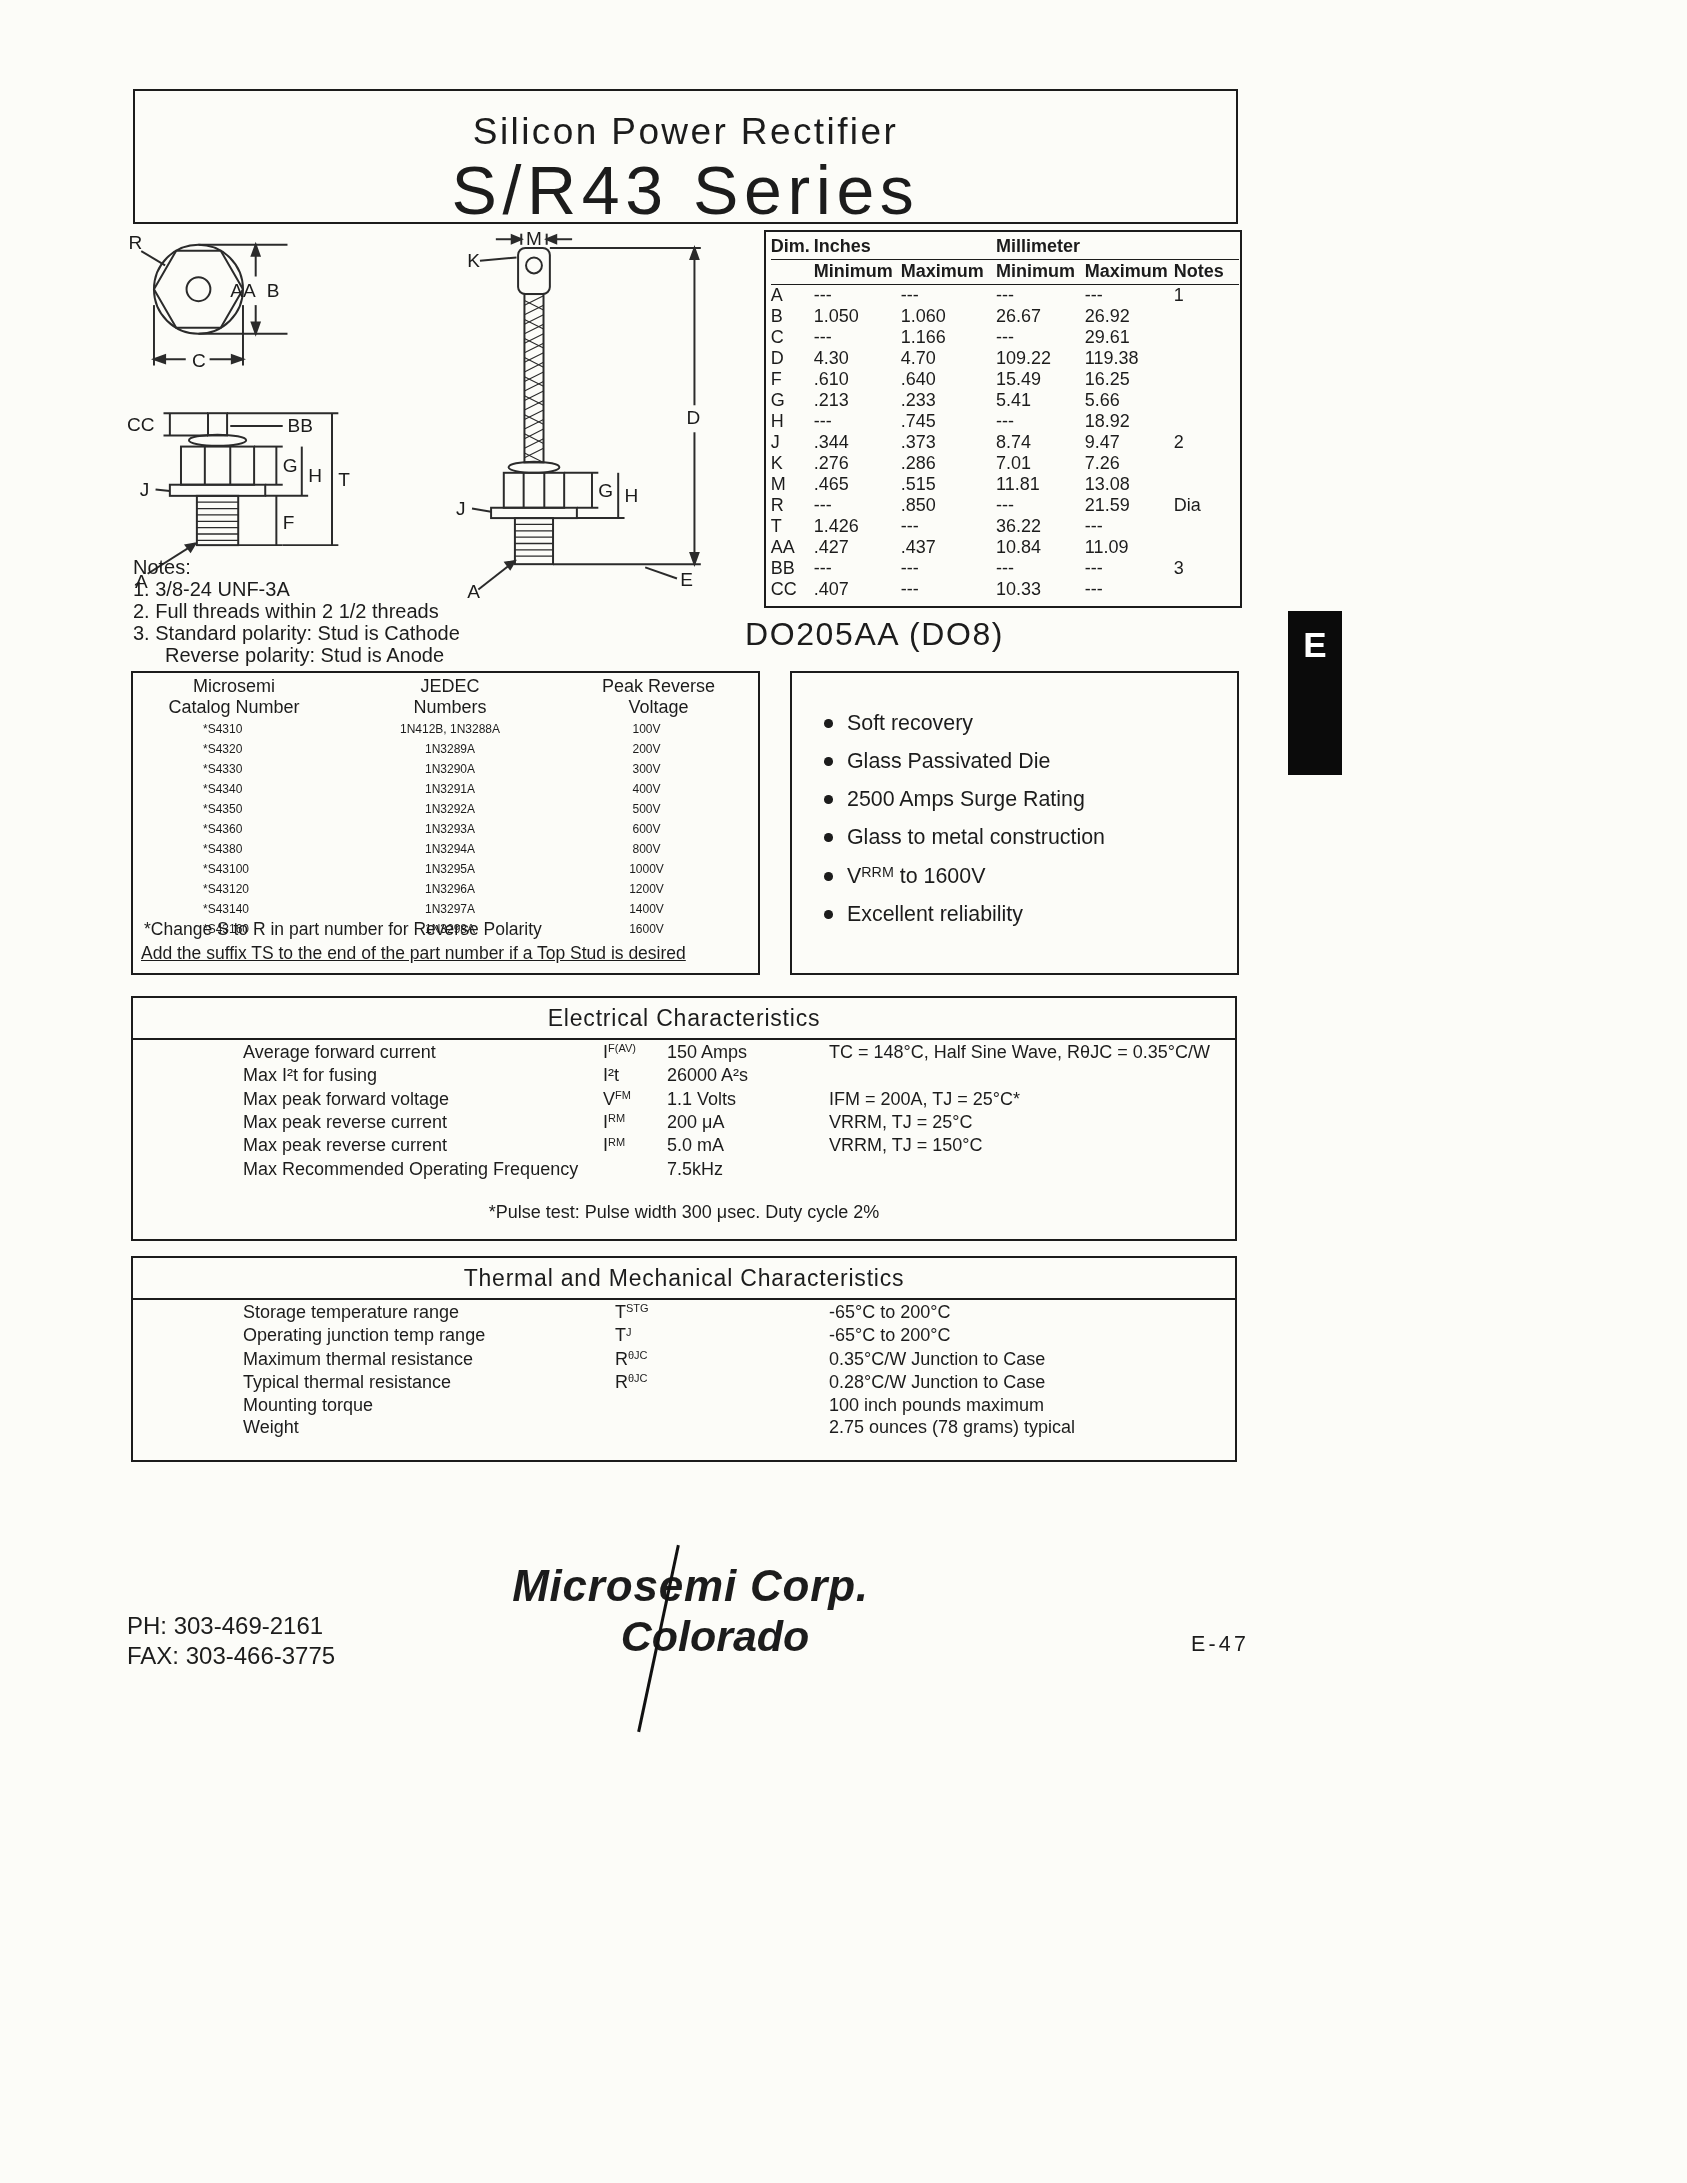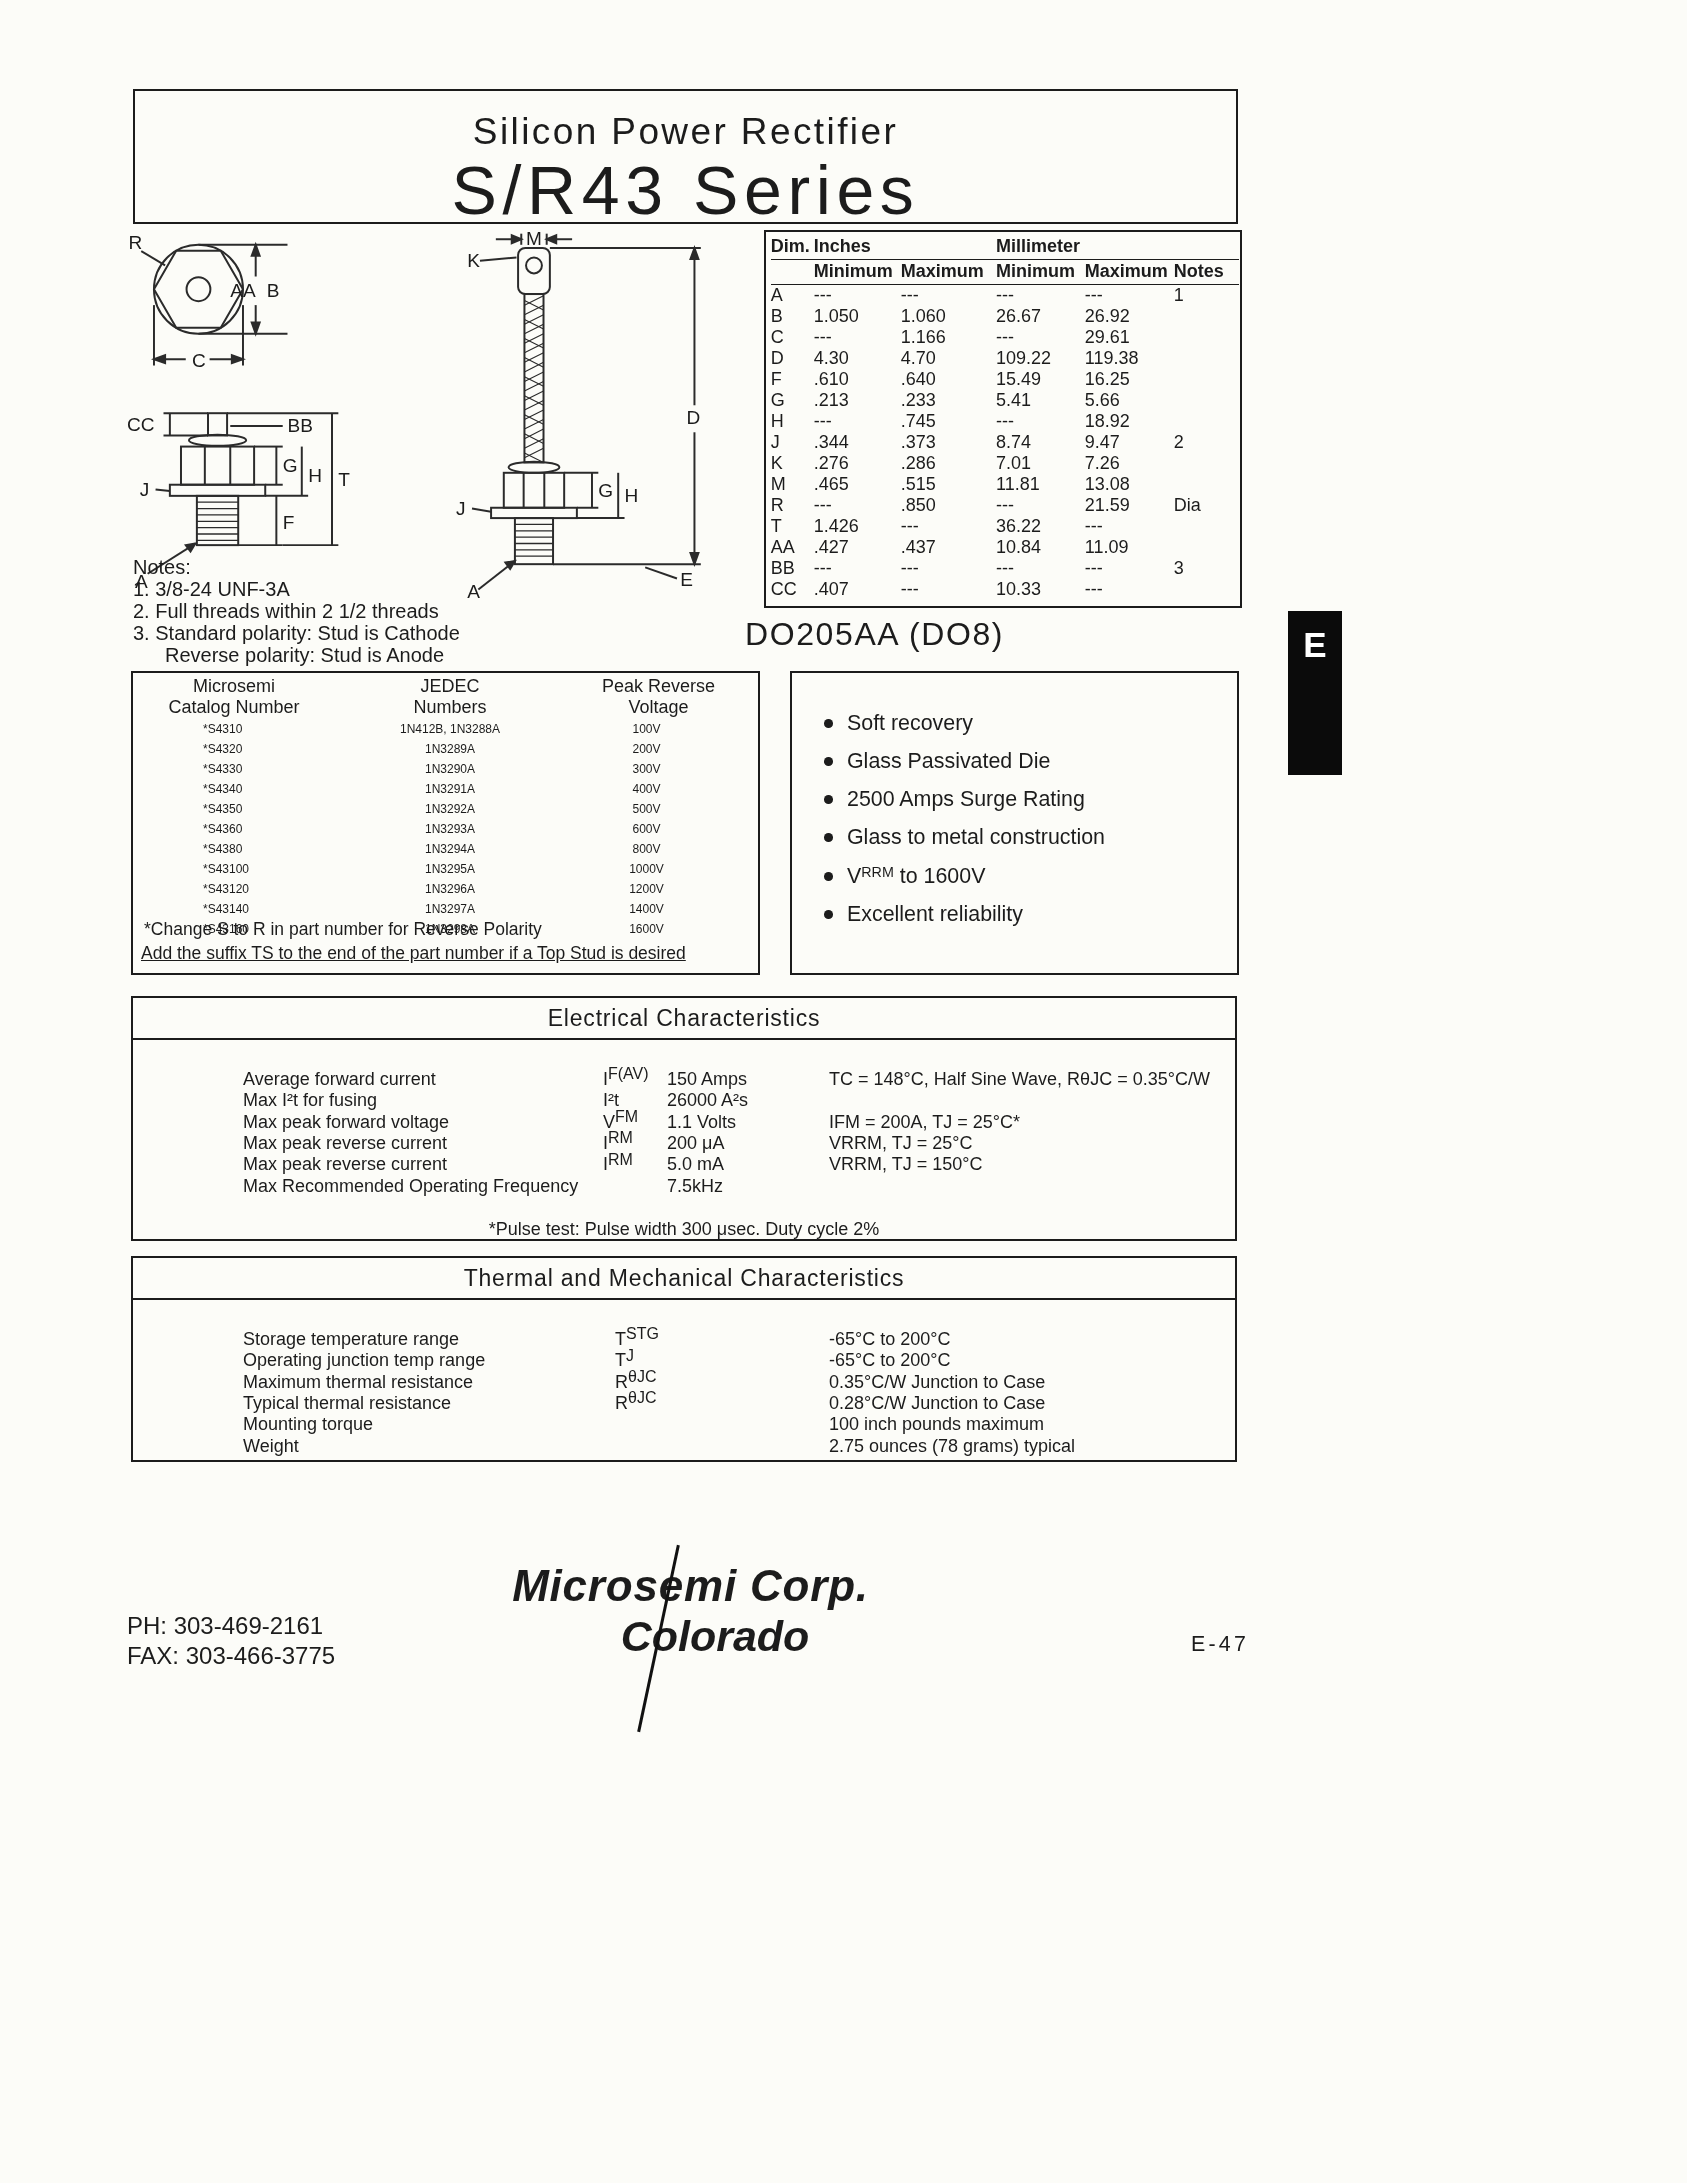--- a/index.html
+++ b/index.html
@@ -46,25 +46,25 @@
   .fsub{font-size:14.3px;position:relative;top:-5.6px}
 
   
   .e-tab{left:1288px;top:611px;width:54px;height:164px;background:#0b0b0b;color:#fff;
          font-size:35px;font-weight:bold;text-align:center;padding-top:14.3px}
 
   
   .elec-box{left:131px;top:996px;width:1106px;height:245px}
   .therm-box{left:131px;top:1256px;width:1106px;height:206px}
   .sec-title{font-size:23px;text-align:center;padding:7.1px 0 5.6px;border-bottom:2.4px solid #1c1c1c;letter-spacing:0.8px}
-  .chartab{margin:29px 0 0 110px;width:984px;font-size:18px;line-height:21.4px;table-layout:fixed}
+  .chartab{margin:2px 0 0 110px;width:984px;font-size:18px;line-height:21.4px;table-layout:fixed}
   .chartab td{padding:0;vertical-align:top}
   .el-label{width:360px}.el-sym{width:64px}.el-val{width:162px}
   .th-label{width:372px}.th-sym{width:214px}
-  .sub{font-size:16px;position:relative;top:-5.6px}
+  .sub{font-size:11px;position:relative;top:-5.6px}
   .el-foot{text-align:center;font-size:18px;margin-top:22px}
 
   
   svg text{font-family:"Liberation Sans",sans-serif;font-size:24px;fill:#1c1c1c}
   .front-svg{left:119px;top:232px}
   .side-svg{left:445px;top:232px}
 
   
   .phone{left:127px;top:1612px;font-size:24px}
   .fax{left:127px;top:1642px;font-size:24px}

